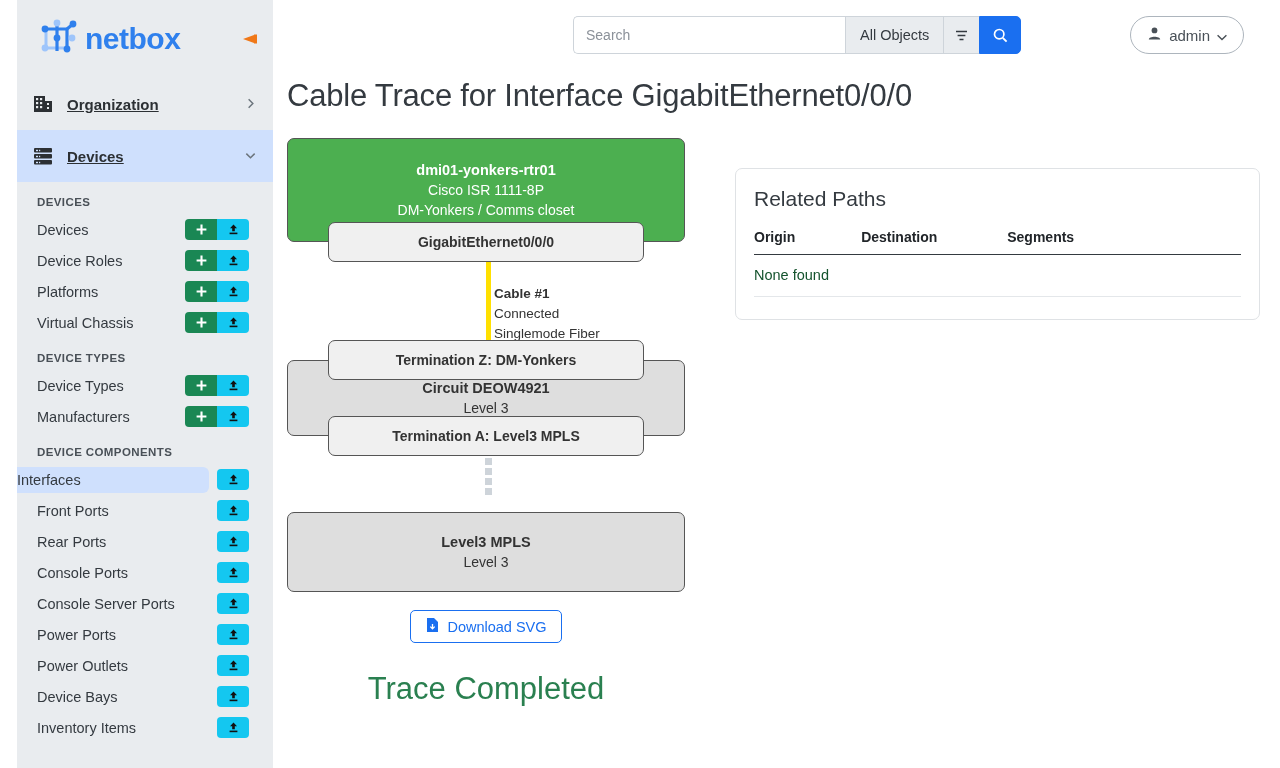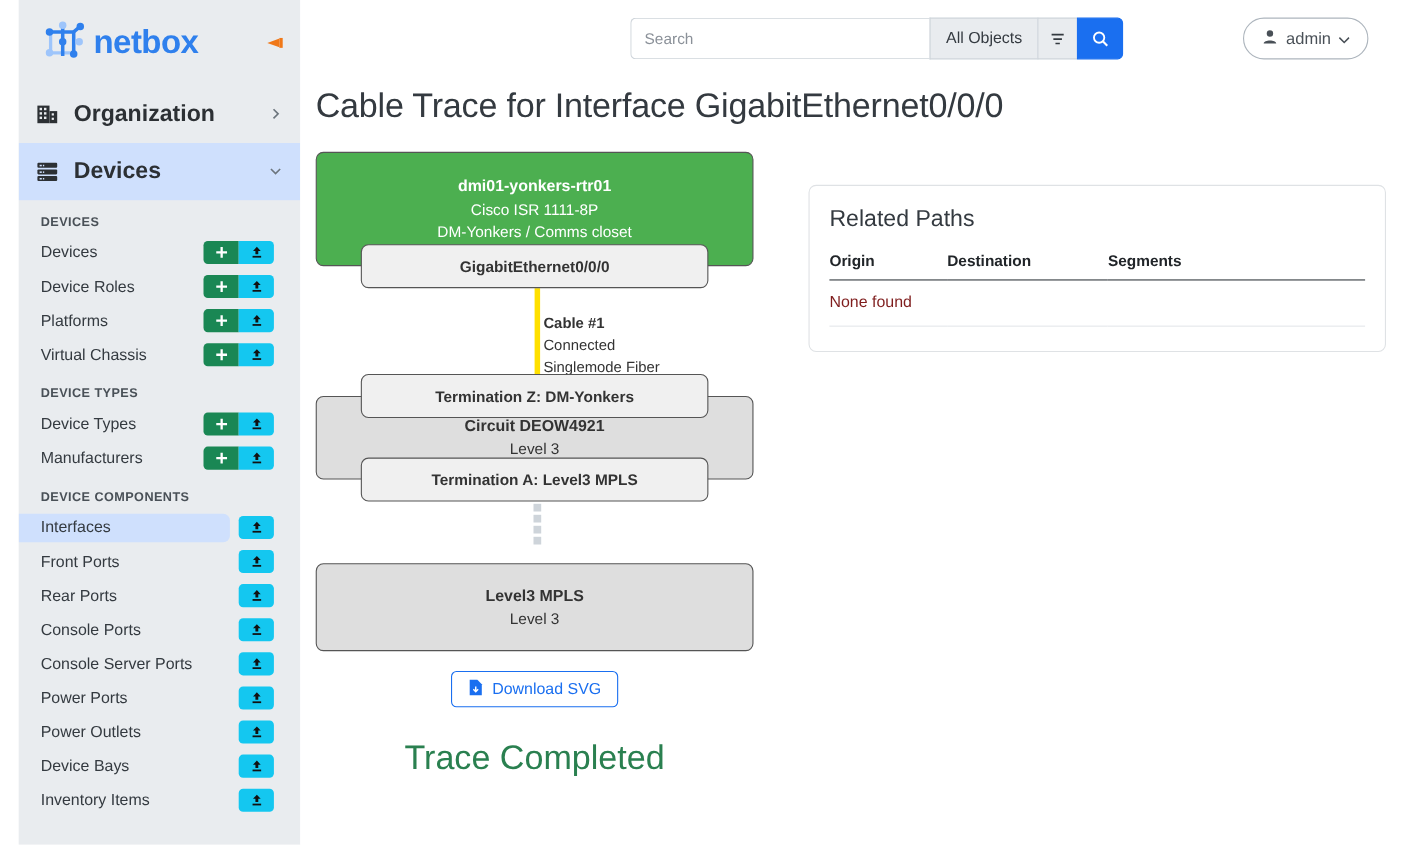--- a/index.html
+++ b/index.html
@@ -35,22 +35,23 @@
   .brand-pin { margin-left: auto; width: 18px; height: 18px; }
 
   .nav-group {
     display: flex; align-items: center;
     height: 52px; padding: 0 16px 0 14px;
     cursor: pointer;
   }
   .nav-group.active { background: #cfe0fd; }
   .nav-group .ng-icon { width: 24px; height: 24px; flex: 0 0 24px; }
   .nav-group .ng-label {
-    font-size: 21px; font-weight: bold; color: #2c3034;
+    font-size: 15px; font-weight: bold; color: #2c3034;
     margin-left: 12px;
+    text-decoration: underline;
   }
   .nav-group .ng-chev { margin-left: auto; color: #6c757d; font-size: 13px; line-height: 1; }
 
   .sect-head {
     font-size: 11.5px; font-weight: bold; color: #495057;
     letter-spacing: 0.4px;
     padding: 14px 0 6px 20px;
     text-transform: uppercase;
   }
   .nav-row {
@@ -63,21 +64,21 @@
     font-size: 14.5px; color: #343a40;
     flex: 1 1 auto;
     display: flex; align-items: center;
     height: 26px;
     border-radius: 5px;
     padding-left: 0px;
     cursor: pointer;
   }
   .nav-row.active .nr-label {
     background: #cfe0fd;
-    margin-left: -20px; padding-left: 20px;
+    margin-left: -20px; 
     width: calc(100% + 20px);
     border-radius: 0 6px 6px 0;
   }
   .btn-pair { display: flex; flex: 0 0 auto; margin-left: 8px; }
   .mini-btn {
     width: 32px; height: 21px;
     display: flex; align-items: center; justify-content: center;
     cursor: pointer;
   }
   .mini-btn.add { background: #1a8754; border-radius: 4px 0 0 4px; }
@@ -210,21 +211,21 @@
     border: 1px solid #dfe2e5; border-radius: 7px;
     background: #fff; padding: 18px 18px 22px 18px; margin-top: 30px;
   }
   .card-title { font-size: 21px; color: #343a40; font-weight: normal; margin-bottom: 18px; }
   table.paths { width: 100%; border-collapse: collapse; }
   table.paths th {
     text-align: left; font-size: 14px; font-weight: bold; color: #212529;
     padding: 0 0 9px 0; border-bottom: 1.5px solid #343a40;
   }
   table.paths td {
-    font-size: 14.5px; color: #7f1d1d;
+    font-size: 14.5px; color: #14532d;
     padding: 12px 0 13px 0; border-bottom: 1px solid #e4e7ea;
   }
 </style>
 </head>
 <body>
 
 <div class="app">
 
   <div class="sidebar">
 

